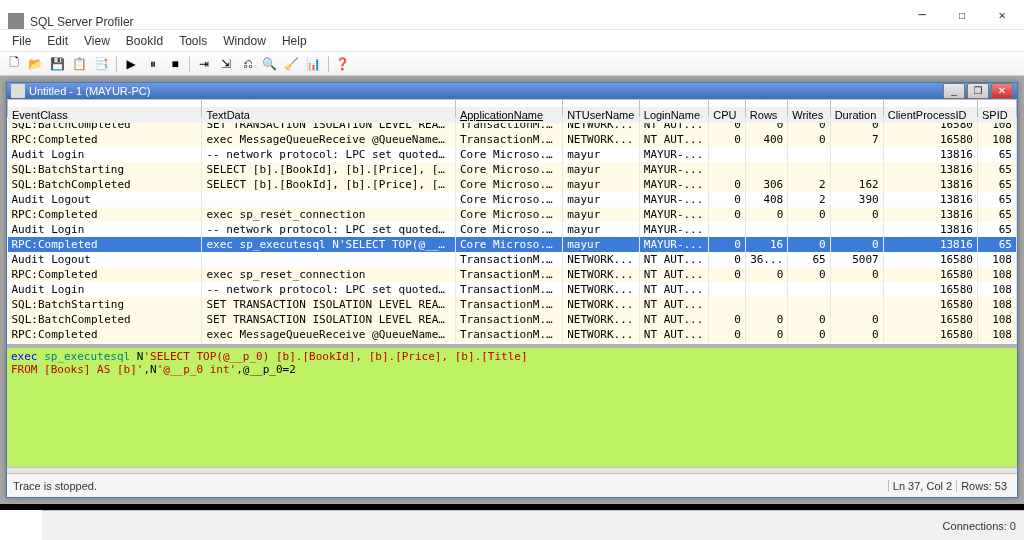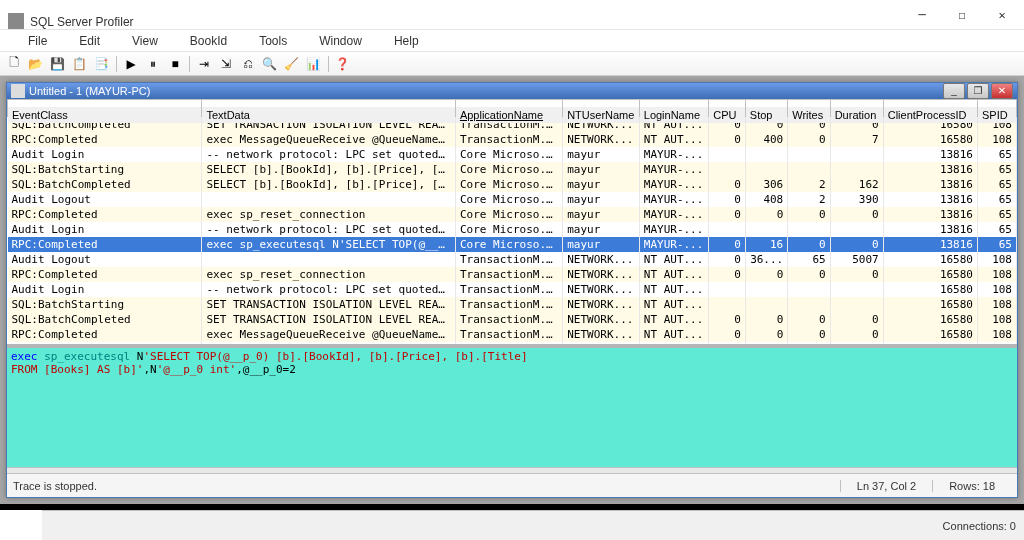--- a/index.html
+++ b/index.html
@@ -24,21 +24,21 @@
 .titlebar .app-icon { width:16px; height:16px; margin-right:6px; background:#888; }
 .titlebar .title { flex:1; font-size:12px; color:#333; }
 .titlebar .win-btn {
   width: 40px; height: 28px; display:flex; align-items:center; justify-content:center;
   font-family: "Segoe MDL2 Assets", monospace; font-size:12px; color:#333;
 }
 .menubar {
   height: 22px; display:flex; align-items:center; padding:0 4px;
   font-size:12px; color:#333; border-bottom:1px solid #e5e5e5;
 }
-.menubar .menu-item { padding:2px 8px;margin-left:16px; }
+.menubar .menu-item { padding:2px 8px; }
 .toolbar {
   height: 24px; display:flex; align-items:center; padding:2px 4px; gap:2px;
   background:linear-gradient(#fefefe,#f2f2f2);
   border-bottom:1px solid #d0d0d0;
 }
 .toolbar .tb-btn {
   width:20px; height:20px; display:flex; align-items:center; justify-content:center;
   border:1px solid transparent; font-size:12px;
 }
 .toolbar .sep { width:1px; height:16px; background:#c0c0c0; margin:0 2px;}
@@ -74,33 +74,33 @@
   text-align:left; white-space:nowrap; overflow:hidden;
 }
 table.grid td {
   border-right:1px solid #e8e8e8; padding:1px 4px; white-space:nowrap; overflow:hidden; text-overflow:ellipsis;
 }
 table.grid tr { height:14px; }
 table.grid tr.hl td { background:#fffbe6; }
 table.grid tr.sel td { background:#3d7bd9 !important; color:#fff; }
 table.grid td.num { text-align:right; }
 .detail-pane {
-  height:122px; background:#5eead4; border-top:3px solid #b5b5b5;
+  height:122px; background:#bef264; border-top:3px solid #b5b5b5;
   font-family:Consolas,monospace; font-size:11px; padding:2px 4px; overflow:auto;
   white-space:pre;
 }
 .detail-pane .kw { color:#0000ff; }
 .detail-pane .str { color:#c00000; }
 .detail-pane .id { color:#008080; }
 .status-inner {
   height:24px; border-top:1px solid #c0c0c0; display:flex; align-items:center; padding:0 6px;
   font-size:11px; color:#333; background:#f5f5f5;
 }
 .status-inner .fill{flex:1;}
-.status-inner .cell{ border-left:1px solid #c0c0c0; padding:0 16px; }
+.status-inner .cell{ border-left:1px solid #c0c0c0; padding:0 4px; }
 .outer-black {
   height:6px; background:#000;
 }
 .status-main {
   height:30px; background:#f0f0f0; border-top:1px solid #c0c0c0; display:flex; align-items:center;
   padding:0 8px; font-size:11px; color:#333;margin-left:42px;
 }
 .status-main .fill{flex:1;}
 .scroll-placeholder{ height:6px; background:#e8e8e8; border-top:1px solid #c0c0c0;}
 </style>
@@ -158,21 +158,21 @@
     <div class="grid-wrap">
       <table class="grid" id="grid">
         <thead>
             <tr id="gridhead">
               <th style="width: 165px;">EventClass</th>
               <th style="width: 215px;">TextData</th>
               <th style="width: 91px; text-decoration: underline;">ApplicationName</th>
               <th style="width: 65px;">NTUserName</th>
               <th style="width: 59px;">LoginName</th>
               <th style="width: 31px;">CPU</th>
-              <th style="width: 36px;">Stop</th>
+              <th style="width: 36px;">Rows</th>
               <th style="width: 36px;">Writes</th>
               <th style="width: 45px;">Duration</th>
               <th style="width: 80px; margin-left: 44px;">ClientProcessID</th>
               <th style="width: 33px;">SPID</th>
             </tr>
           </thead>
         <tbody id="gridbody">
             <tr class="hl">
               <td>SQL:BatchCompleted</td>
               <td>SET TRANSACTION ISOLATION LEVEL READ...</td>
@@ -384,21 +384,21 @@
           </tbody>
       </table>
     </div>
     <div class="detail-pane" id="detail"><span class="kw">exec </span><span class="id">sp_executesql</span><span> N</span><span class="str">'SELECT TOP(@__p_0) [b].[BookId], [b].[Price], [b].[Title]
 FROM [Books] AS [b]'</span><span>,N</span><span class="str">'@__p_0 int'</span><span>,@__p_0=2</span></div>
     <div class="scroll-placeholder"></div>
     <div class="status-inner">
       <span>Trace is stopped.</span>
       <span class="fill"></span>
       <span class="cell">Ln 37, Col 2</span>
-      <span class="cell">Rows: 18</span>
+      <span class="cell">Rows: 53</span>
     </div>
   </div>
 </div>
 
 <div class="outer-black"></div>
 
 <div class="status-main">
   <span class="fill"></span>
   <span>Connections: 0</span>
 </div>

